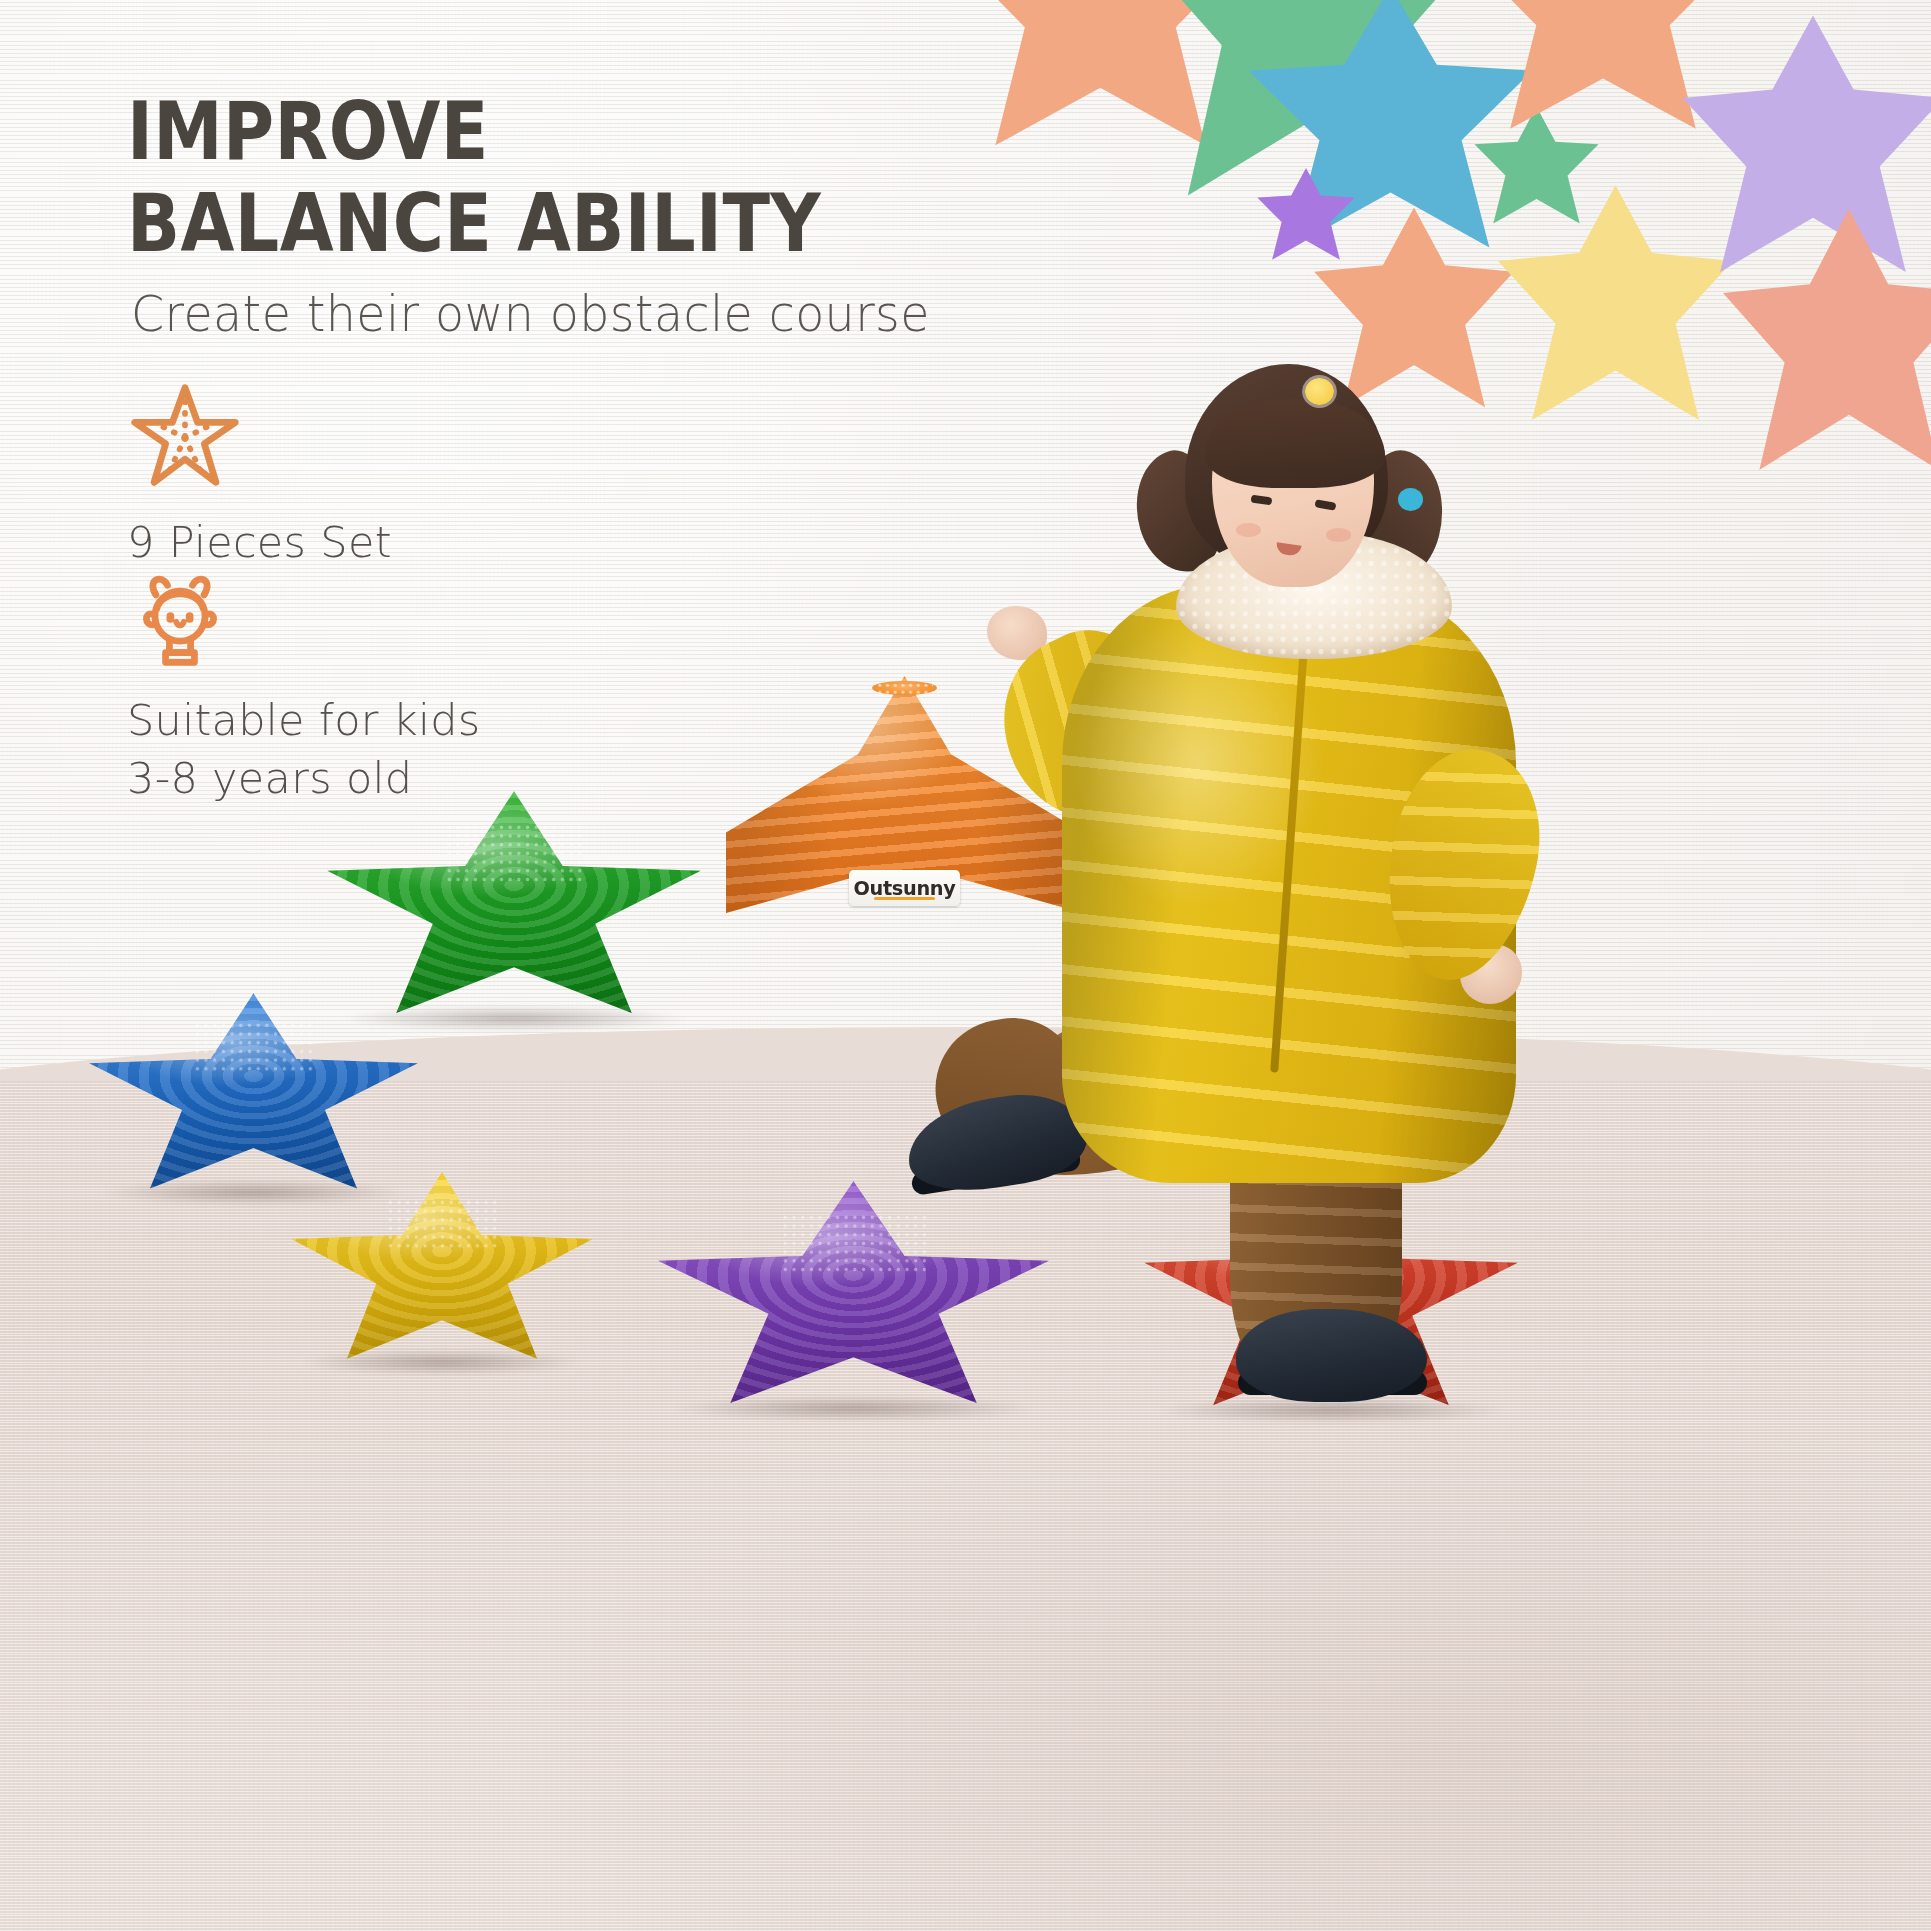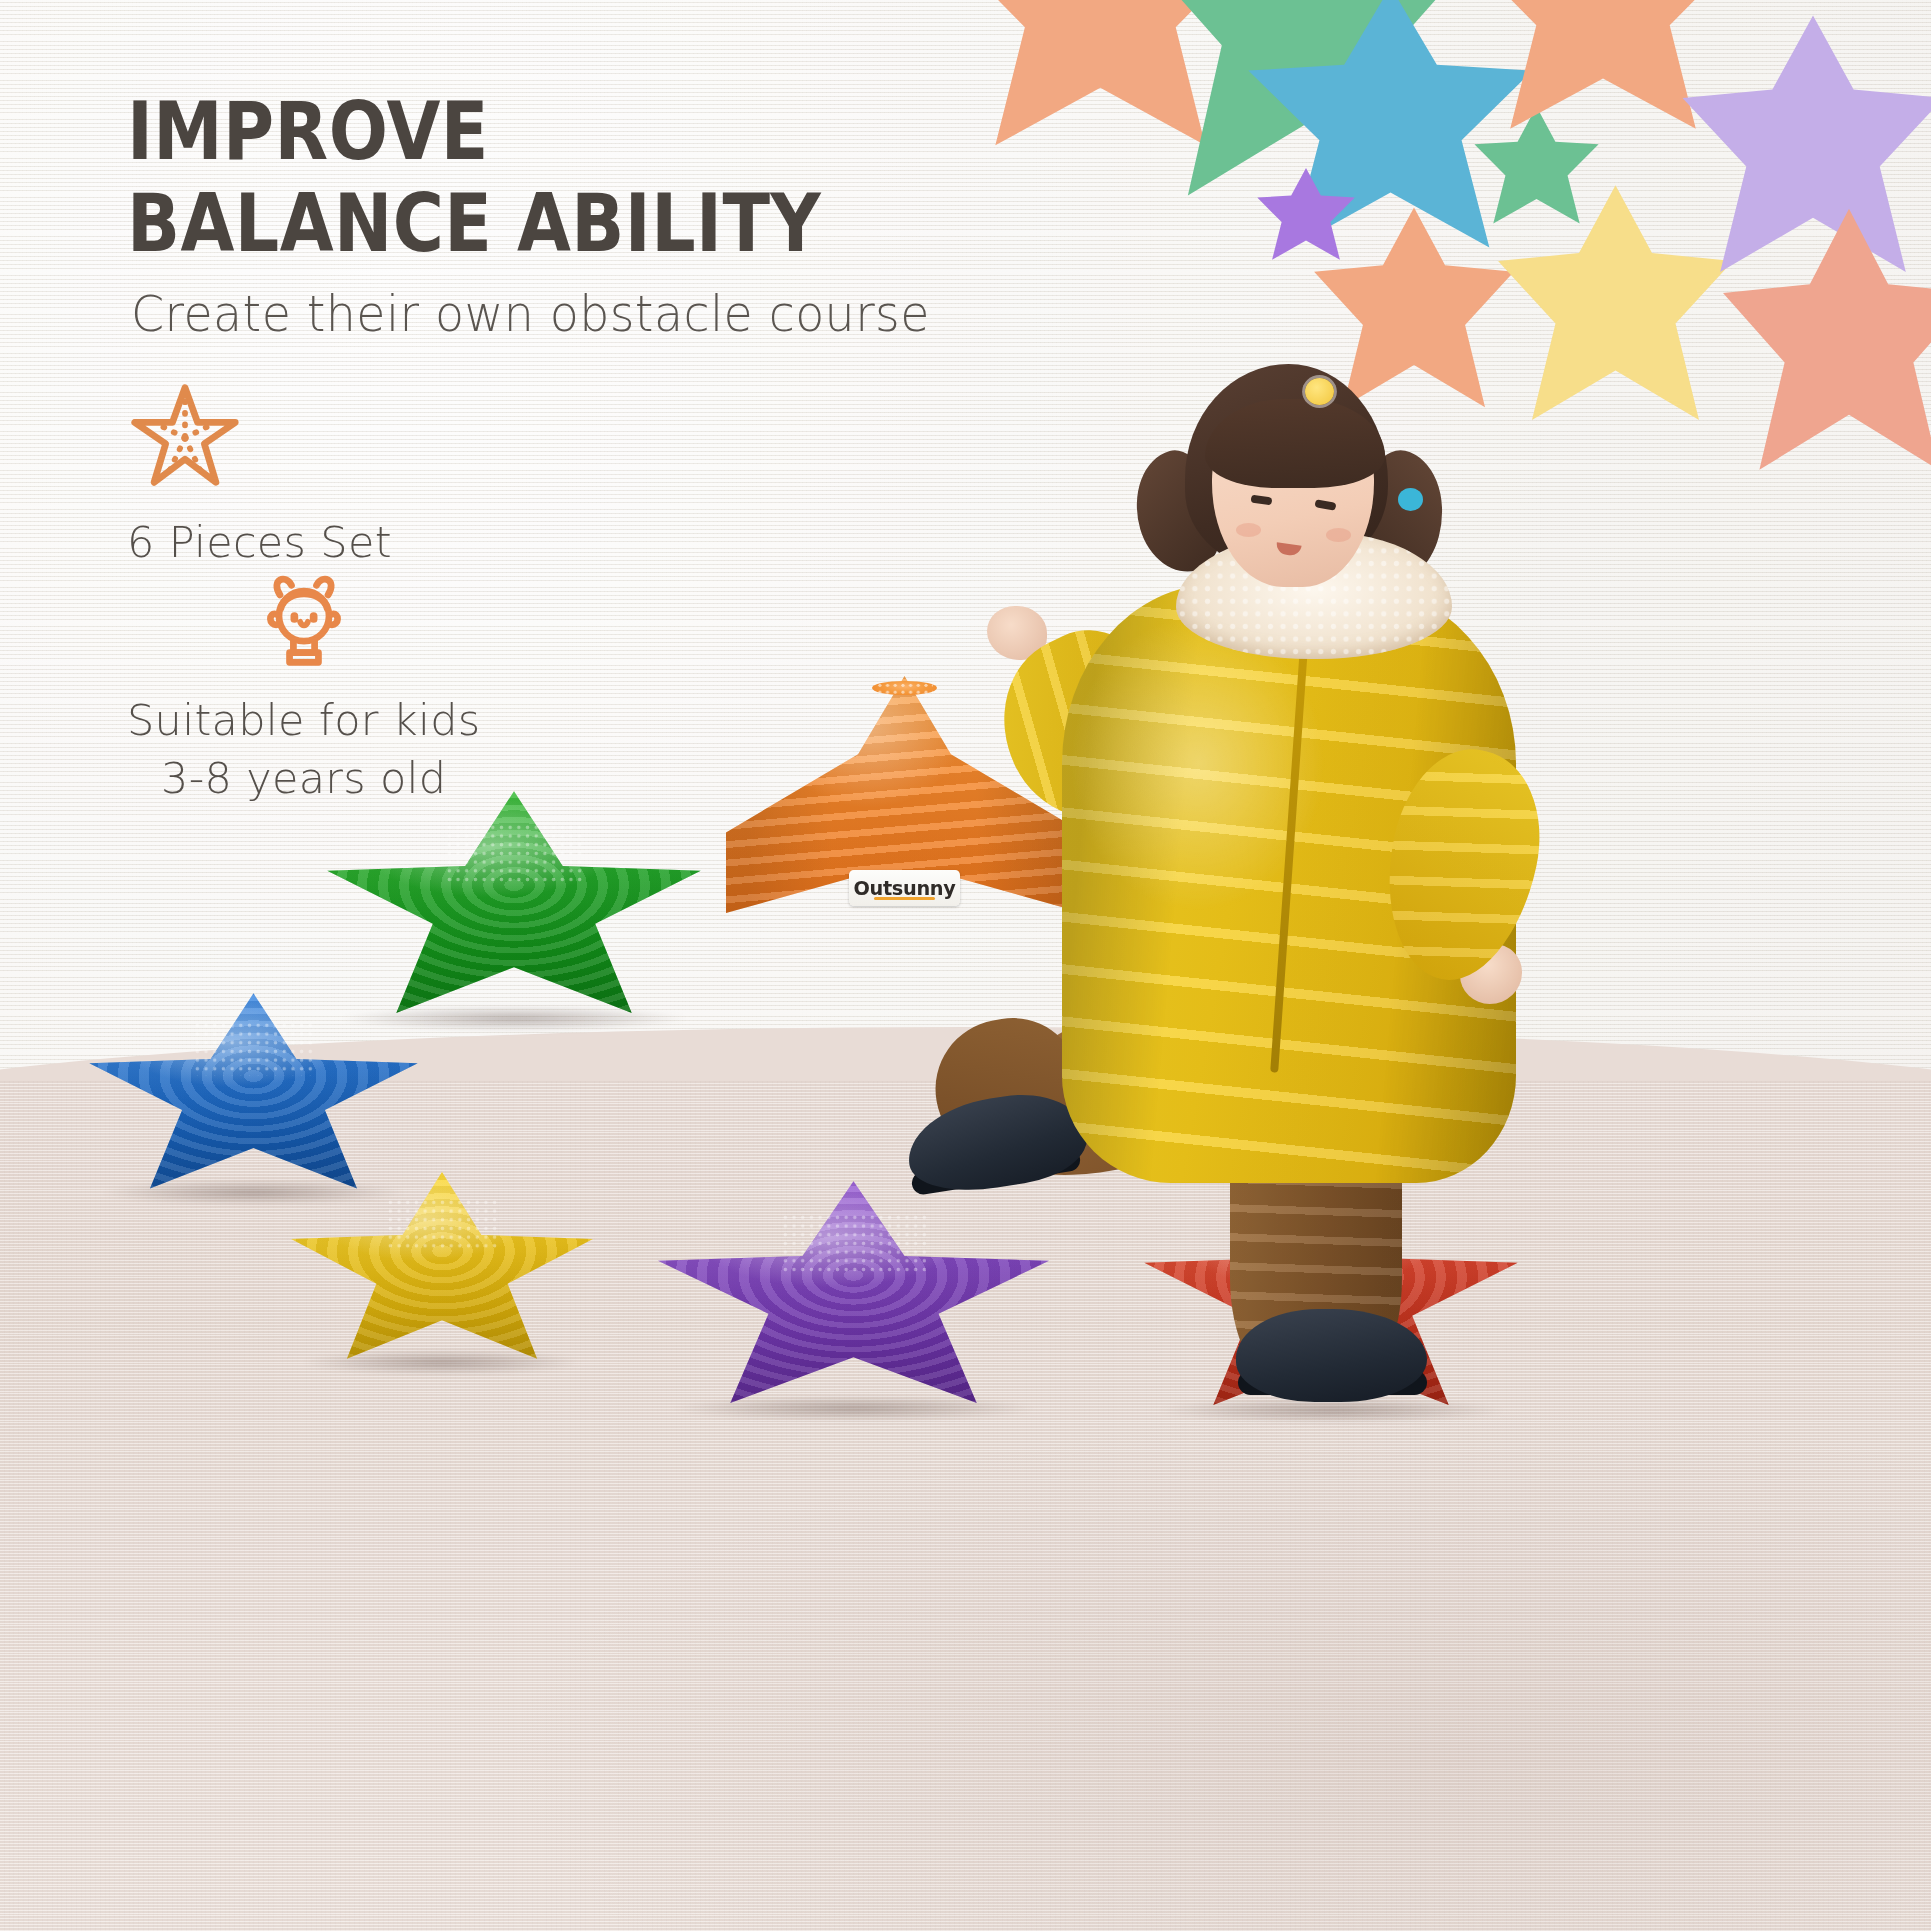--- a/index.html
+++ b/index.html
@@ -76,21 +76,21 @@
     font-weight:300;
     font-size:49px;
     letter-spacing:0.4px;
     transform:scaleX(.97);
     transform-origin:left top;
   }
 
   
   .feature{ position:absolute; left:127px; }
   .f1{ top:378px; }
-  .f2{ top:566px;text-align:center; }
+  .f2{ top:566px; }
   .feat-icon{ display:block; }
   .feat-text{
     display:block;
     margin-top:17.4px;
     color:#55504b;
     font-family:"DejaVu Sans", sans-serif;
     font-weight:300;
     font-size:43px;
     line-height:58px;
     letter-spacing:0.3px;
@@ -398,21 +398,21 @@
         <path d="M60 8 L73 44 L112 44 L80 66 L92 106 L60 82 L28 106 L40 66 L8 44 L47 44 Z" stroke="#E08A4C" stroke-width="7" stroke-linejoin="round" stroke-linecap="round" fill="none" transform="translate(0,2)"></path>
         <g stroke="#E08A4C" stroke-width="6" stroke-linecap="round" stroke-dasharray="1 11">
           <path d="M60 24 L60 62"></path>
           <path d="M60 62 L30 47"></path>
           <path d="M60 62 L90 47"></path>
           <path d="M60 62 L44 96"></path>
           <path d="M60 62 L76 96"></path>
         </g>
       </svg>
     </span>
-    <span class="feat-text">6 Pieces Set</span>
+    <span class="feat-text">9 Pieces Set</span>
   </div>
 
   <div class="feature f2">
     <span class="feat-icon">
       <svg width="106" height="104" viewBox="0 0 110 108" fill="none" stroke="#E8884A" stroke-width="7" stroke-linecap="round" stroke-linejoin="round">
         <path d="M30 30 C20 14 36 8 42 20"></path>
         <path d="M80 30 C90 14 74 8 68 20"></path>
         <circle cx="55" cy="52" r="26"></circle>
         <path d="M31 44 C36 24 74 24 79 44"></path>
         <path d="M26 50 C18 48 18 62 27 61"></path>

